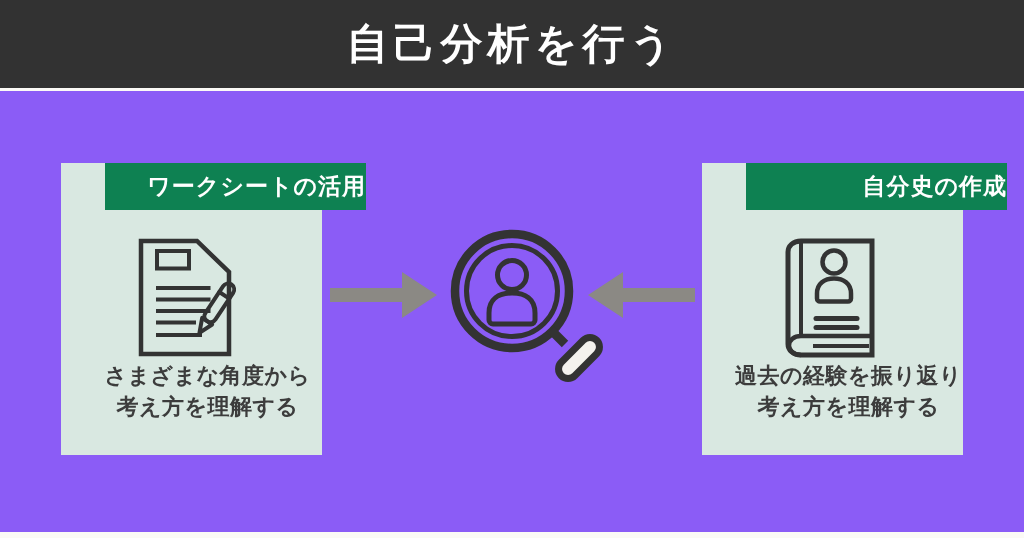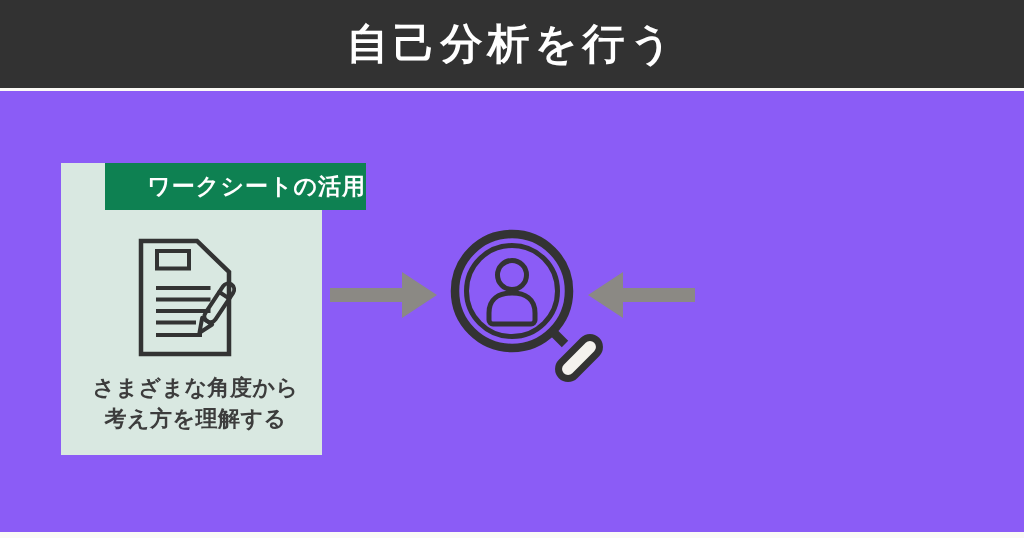--- a/index.html
+++ b/index.html
@@ -47,21 +47,21 @@
     font-weight:bold;
     letter-spacing:1px;
   }
   .panel-icon{
     position:absolute;
   }
   .panel.left .panel-icon{left:77px;top:75px;}
   .panel.right .panel-icon{left:83px;top:75px;}
   .panel-desc{
     position:absolute;left:0;bottom:16px;width:100%;
-    margin:4px;
+    margin:16px;
     text-align:center;
     color:#3c3c3c;
     font-size:22px;
     font-weight:bold;
     line-height:1.4;
     letter-spacing:0.5px;
   }
   
   .center-icon{
     position:absolute;left:448px;top:227px;width:160px;height:166px;
@@ -131,15 +131,36 @@
       </g>
     </svg>
   </div>
 
   <div class="arrow toward-left">
     <svg width="107" height="46" viewBox="0 0 107 46">
       <polygon points="107,16 35,16 35,0 0,23 35,46 35,30 107,30" fill="#8b8984"></polygon>
     </svg>
   </div>
 
+  <section class="panel right">
+    <div class="panel-header">
+      <span>自分史の作成</span>
+    </div>
+    <div class="panel-icon">
+      <svg width="92" height="121" viewBox="0 0 92 121" fill="none" stroke="#333333">
+        <path d="M16,3 H87 V117 H16 C8,117 3,112 3,106 V14 C3,8 8,3 16,3 Z" stroke-width="5"></path>
+        <path d="M16,3 V98" stroke-width="4"></path>
+        <path d="M87,98 H16 C9,98 4,102 4,107.5 C4,113 9,117 16,117" stroke-width="4.5"></path>
+        <line x1="28" y1="108" x2="84" y2="108" stroke-width="4"></line>
+        <circle cx="49" cy="24" r="11.5" stroke-width="4.5"></circle>
+        <path d="M32,60.5 v-5 c0,-10 7.5,-15 17,-15 s17,5 17,15 v5 a3,3 0 0 1 -3,3 h-28 a3,3 0 0 1 -3,-3 z" stroke-width="4.5"></path>
+        <line x1="31" y1="80.5" x2="72" y2="80.5" stroke-width="5" stroke-linecap="round"></line>
+        <line x1="31" y1="89.5" x2="72" y2="89.5" stroke-width="5" stroke-linecap="round"></line>
+      </svg>
+    </div>
+    <p class="panel-desc">
+      <span>過去の経験を振り返り</span><br>
+      <span>考え方を理解する</span>
+    </p>
+  </section>
 
   <div class="bottom-strip"></div>
 </div>
 
 </body></html>

